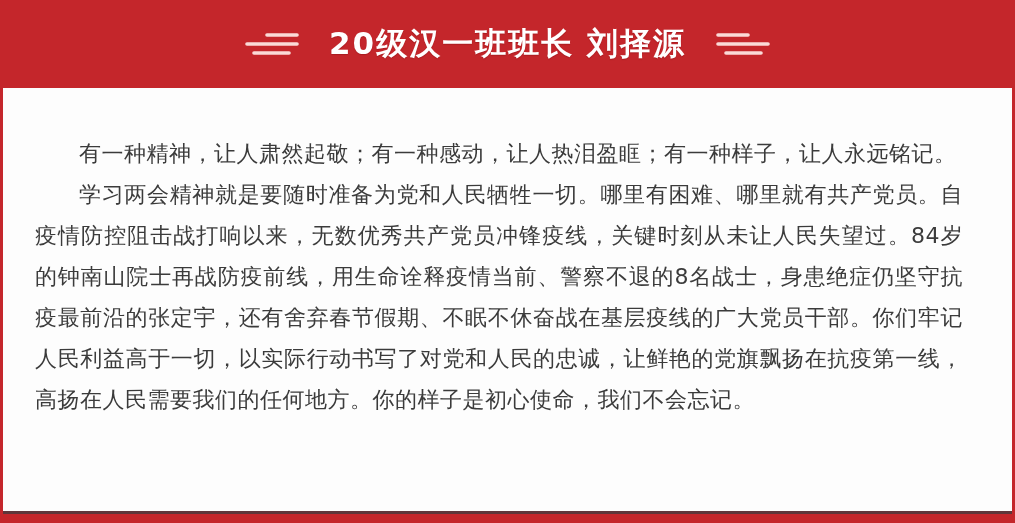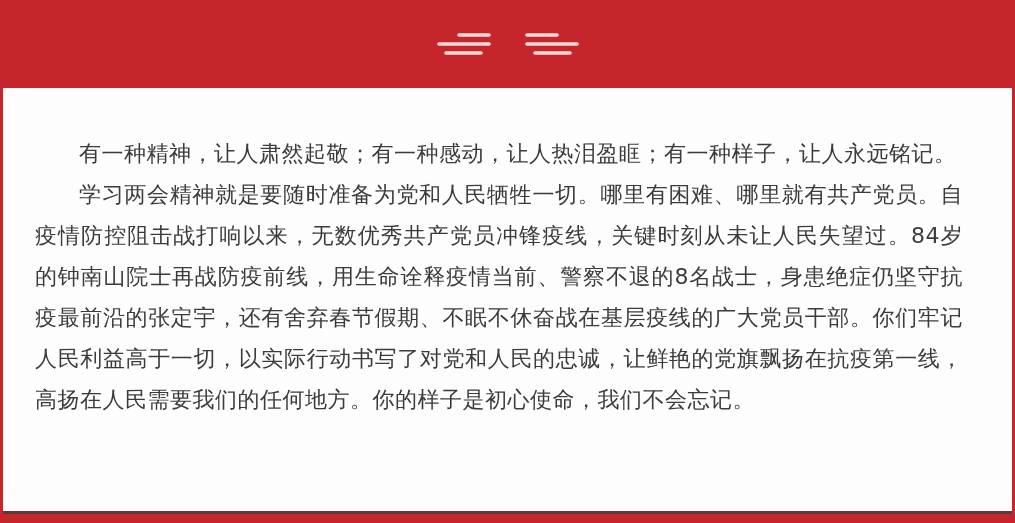--- a/index.html
+++ b/index.html
@@ -61,20 +61,21 @@
 <body>
 
 <div class="screen" style="--banner-red: #c4262b;">
 
   <div class="banner">
     <svg class="ornament" width="60" height="26" viewBox="0 0 60 26" aria-hidden="true">
       <line x1="24" y1="4" x2="54" y2="4"></line>
       <line x1="4" y1="13" x2="54" y2="13"></line>
       <line x1="11" y1="22" x2="46" y2="22"></line>
     </svg>
+    <div class="banner-title">20级汉一班班长 刘择源</div>
     <svg class="ornament" width="60" height="26" viewBox="0 0 60 26" aria-hidden="true">
       <line x1="6" y1="4" x2="36" y2="4"></line>
       <line x1="6" y1="13" x2="56" y2="13"></line>
       <line x1="14" y1="22" x2="49" y2="22"></line>
     </svg>
   </div>
 
   <div class="panel">
     <div class="article">
       <p>有一种精神，让人肃然起敬；有一种感动，让人热泪盈眶；有一种样子，让人永远铭记。</p>

